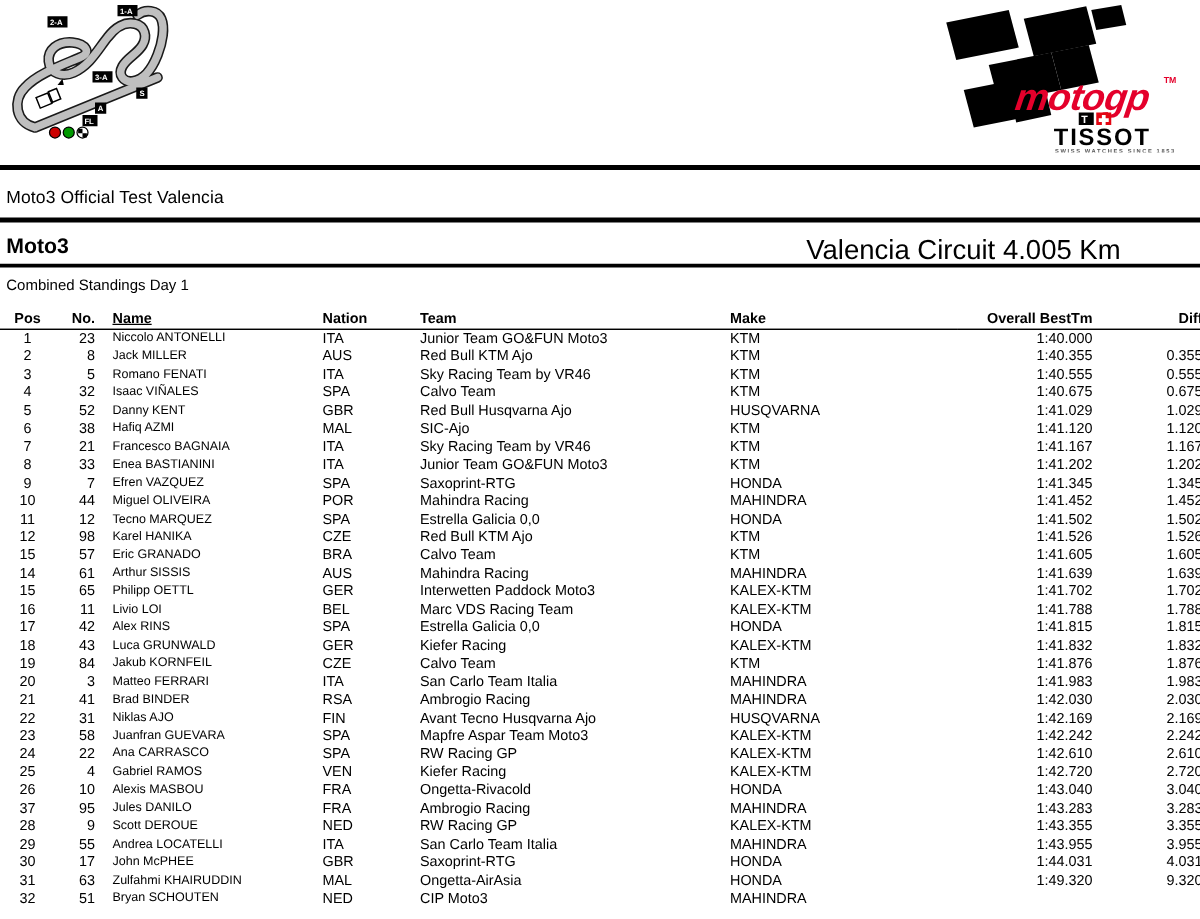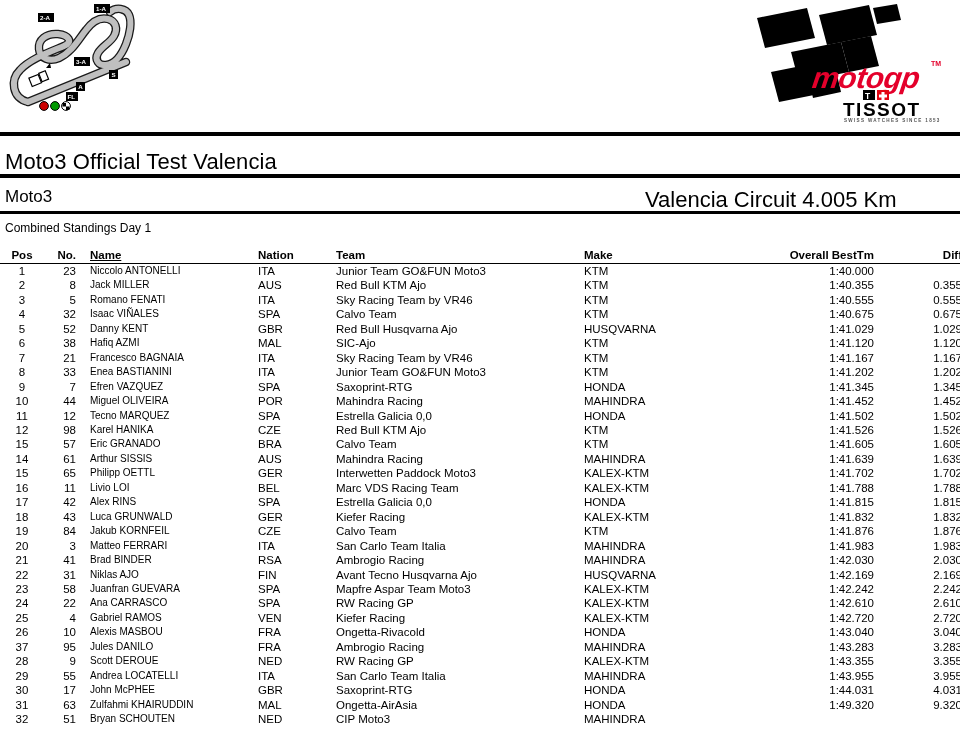--- a/index.html
+++ b/index.html
@@ -50,29 +50,30 @@
     left: 0;
     width: 960px;
     height: 3px;
     background: #000;
   }
 
   
   #event-title {
     position: absolute;
     left: 5px; top: 149px;
-    font-size: 22px;
+    font-size: 14px;
     letter-spacing: 0.1px;
     white-space: nowrap;
   }
   #class-name {
     position: absolute;
     left: 5px; top: 187px;
     font-size: 17px;
     white-space: nowrap;
+    font-weight: bold;
   }
   #circuit-info {
     position: absolute;
     left: 645px; top: 187px;
     font-size: 22px;
     white-space: nowrap;
   }
   #session-title {
     position: absolute;
     left: 5px; top: 221px;

